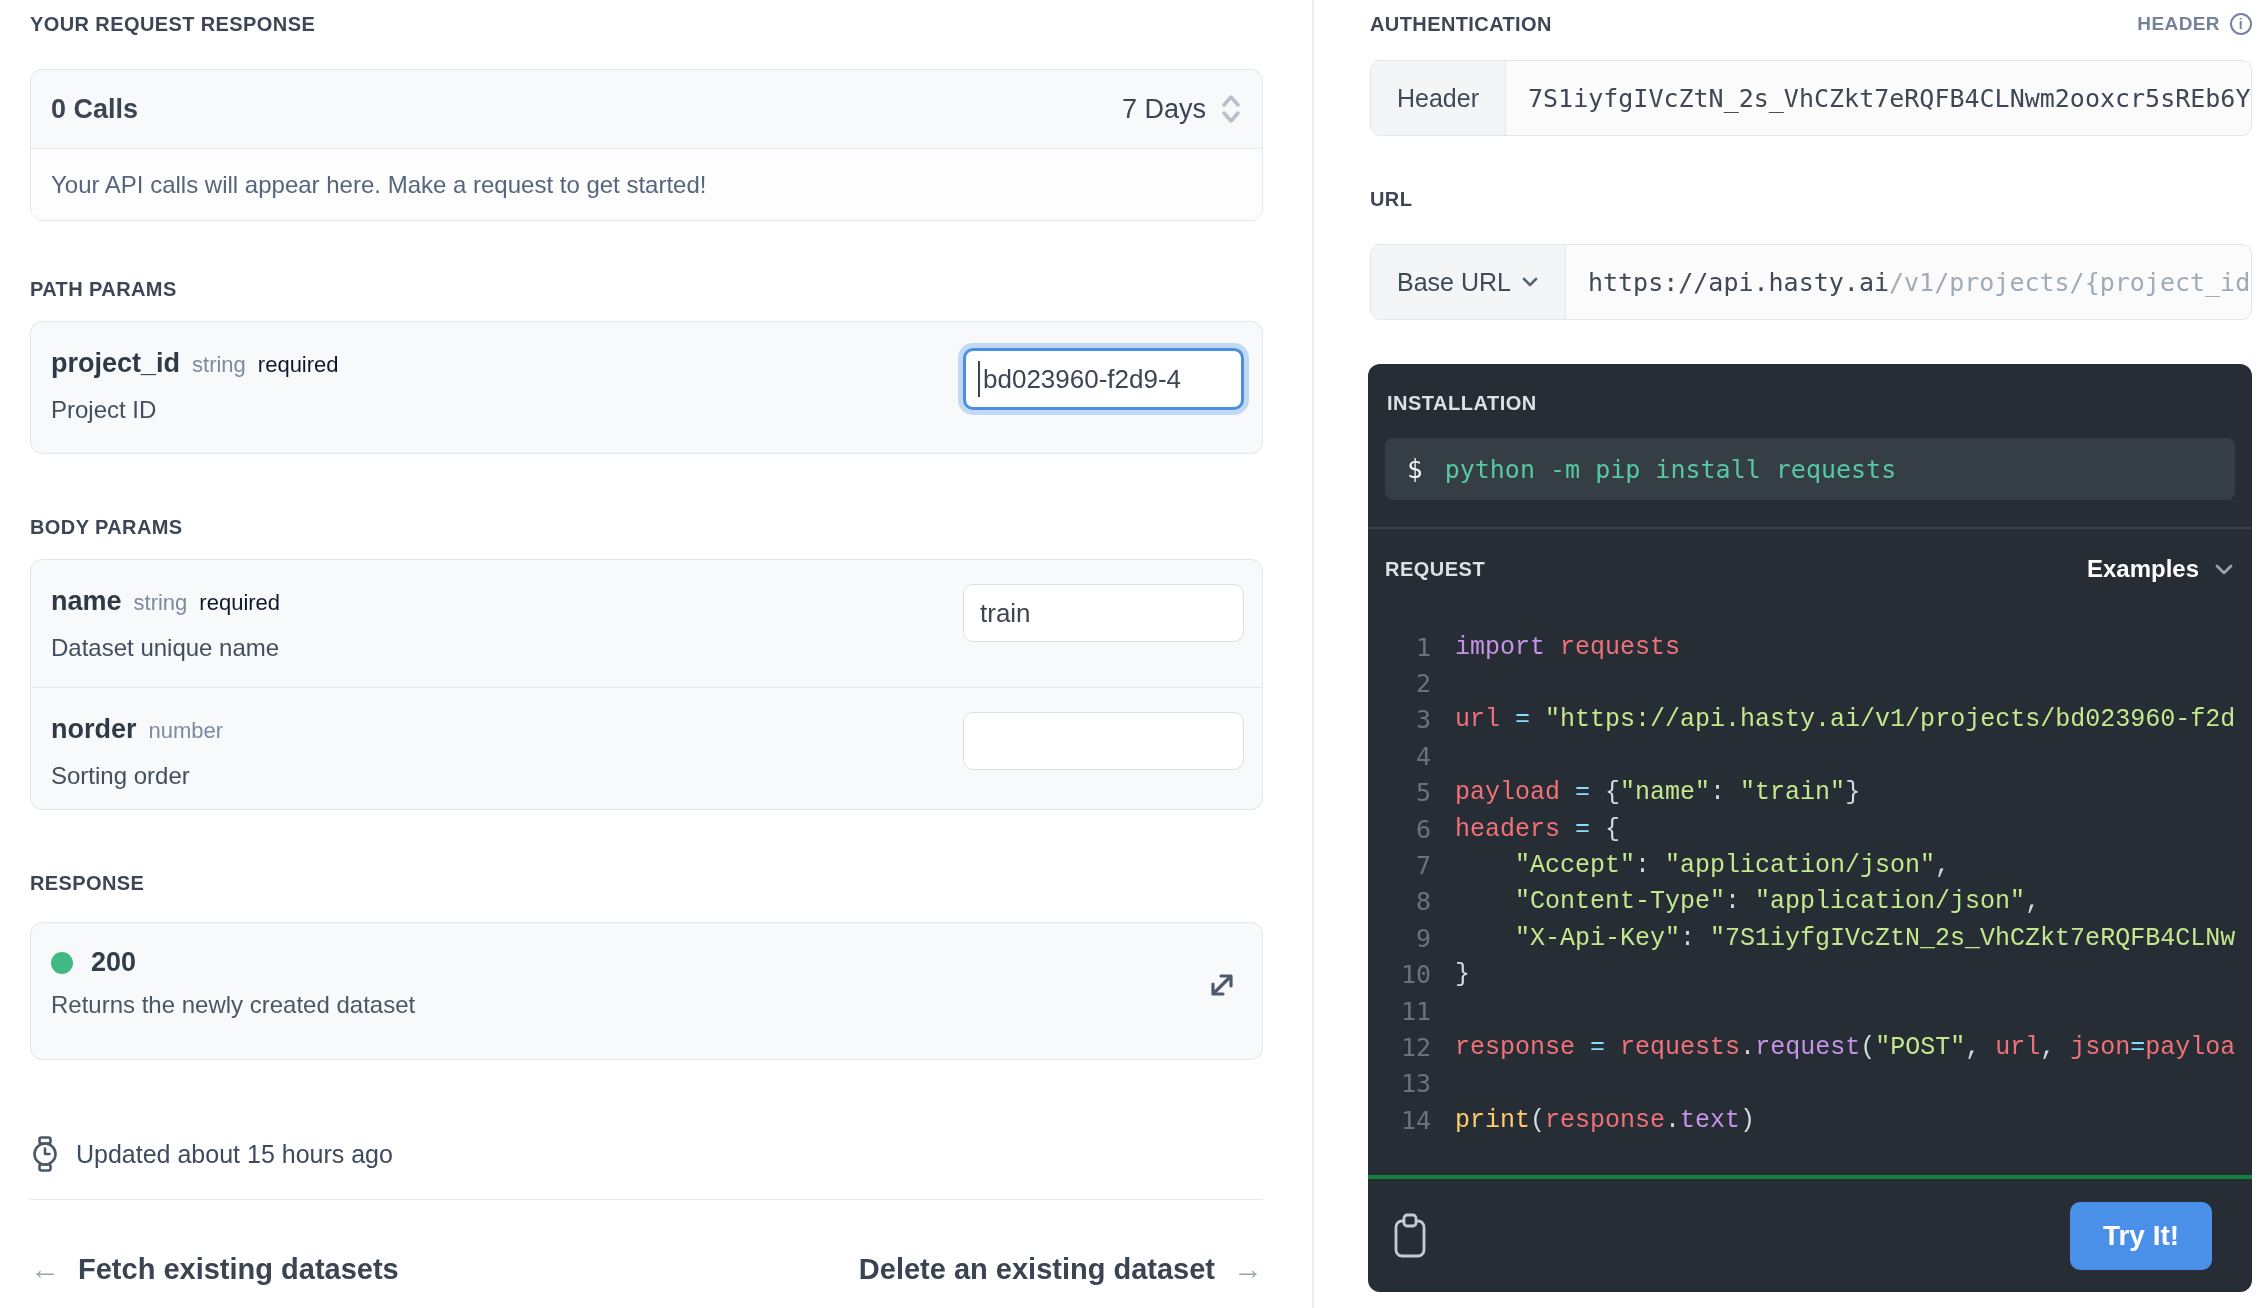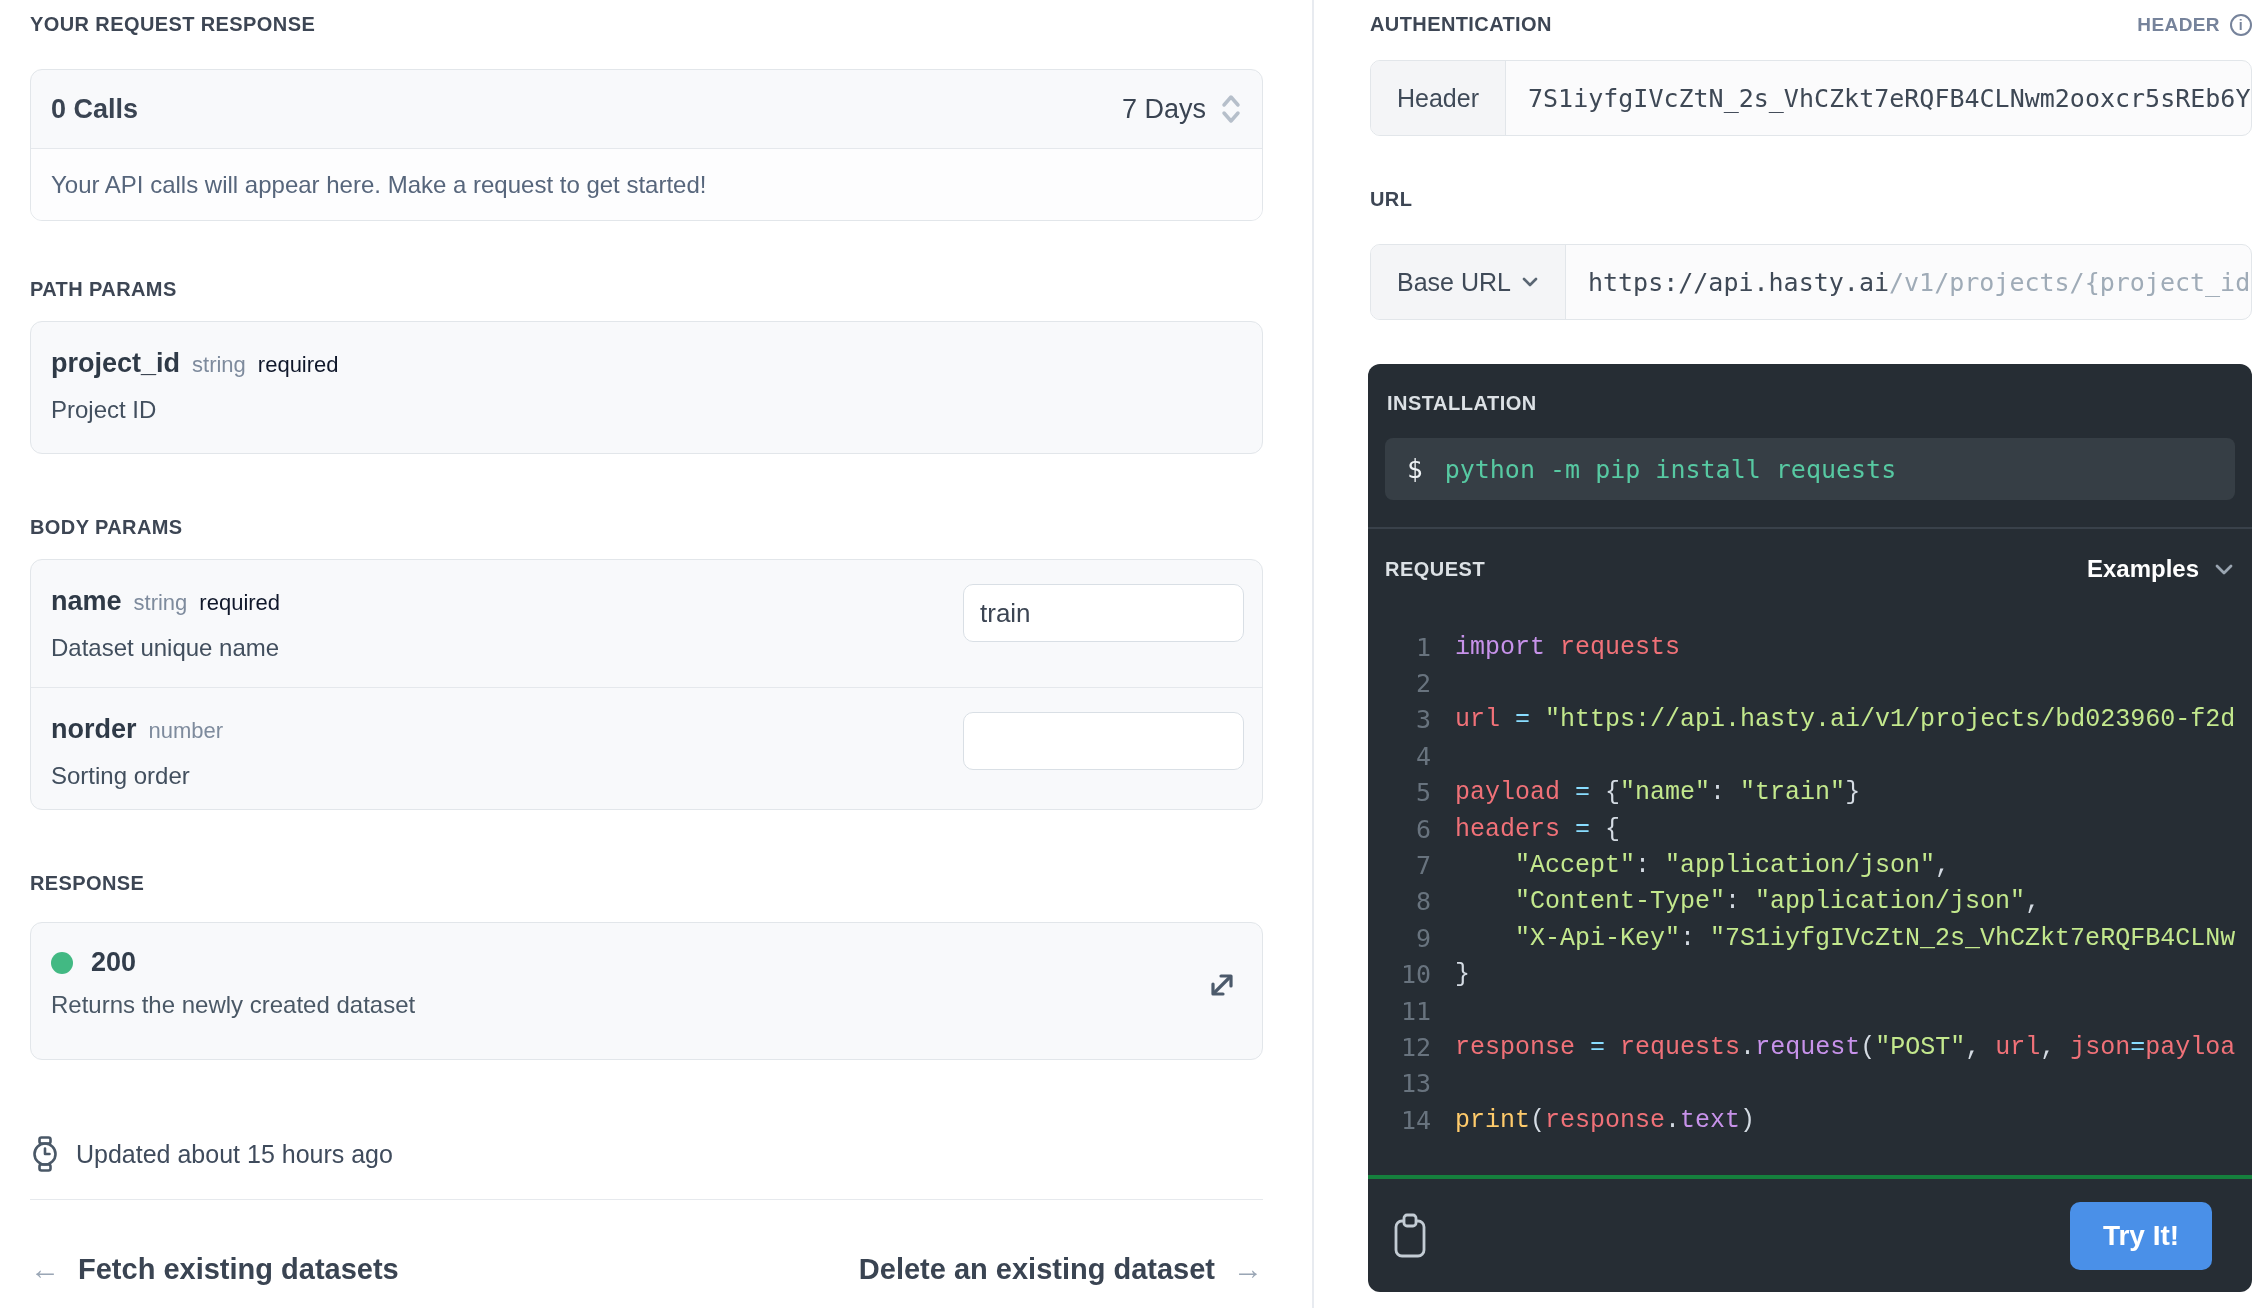--- a/index.html
+++ b/index.html
@@ -56,21 +56,21 @@
   .resp-desc{margin-top:13px;font-size:24px;color:#4a5866;}
   .expand-btn{position:absolute;right:22px;top:44px;cursor:pointer;}
   
   .updated{margin-top:76px;display:flex;align-items:center;gap:16px;font-size:25px;color:#3f4b5c;}
   .divider{margin-top:27px;border-top:1.5px solid #e6e9ed;}
   .pager{margin-top:52px;display:flex;justify-content:space-between;align-items:center;}
   .pager-link{display:flex;align-items:center;gap:18px;font-size:29px;font-weight:bold;color:#3a4452;cursor:pointer;}
   .arrow{font-size:30px;color:#9aa6b5;font-weight:normal;}
   
   .right-col{position:absolute;left:1312px;top:0;width:946px;height:1308px;border-left:2px solid #e8ebf0;box-sizing:border-box;padding-left:56px;}
-  .auth-row{margin-top:13px;display:flex;justify-content:space-between;align-items:center;width:882px;}
+  .auth-row{margin-top:13px;display:flex;justify-content:space-between;align-items:flex-start;width:882px;}
   .auth-scheme{display:flex;align-items:center;gap:10px;font-size:19px;font-weight:bold;color:#76839b;letter-spacing:.4px;cursor:pointer;}
   .info-circ{width:22px;height:22px;border:2px solid #76839b;border-radius:50%;display:flex;align-items:center;justify-content:center;
     font-size:14px;font-weight:bold;color:#76839b;box-sizing:border-box;}
   .kv-box{margin-top:24px;width:882px;height:76px;border:1.5px solid #e2e6ea;border-radius:10px;box-sizing:border-box;
     display:flex;overflow:hidden;background:#fbfbfc;}
   .kv-label{background:#f4f5f7;border-right:1.5px solid #e2e6ea;display:flex;align-items:center;gap:10px;
     padding:0 26px;font-size:25px;color:#3f4a58;flex:0 0 auto;}
   .kv-value{display:flex;align-items:center;padding:0 22px;font-family:"DejaVu Sans Mono", monospace;
     font-size:25px;color:#3e4855;white-space:nowrap;overflow:hidden;flex:1;}
   .h-url{margin-top:52px;}
@@ -131,20 +131,24 @@
   <div class="sec-h h-path">PATH PARAMS</div>
 
   <div class="card param-card">
     <div class="param-row" style="height:131px;">
       <div class="p-title">
         <span class="p-name">project_id</span>
         <span class="p-type">string</span>
         <span class="p-req">required</span>
       </div>
       <div class="p-desc">Project ID</div>
+      <div class="p-input p-input-focused">
+        <span class="caret"></span>
+        <span>bd023960-f2d9-4</span>
+      </div>
     </div>
   </div>
 
   <div class="sec-h h-body">BODY PARAMS</div>
 
   <div class="card param-card">
     <div class="param-row" style="height:127px;">
       <div class="p-title">
         <span class="p-name">name</span>
         <span class="p-type">string</span>

